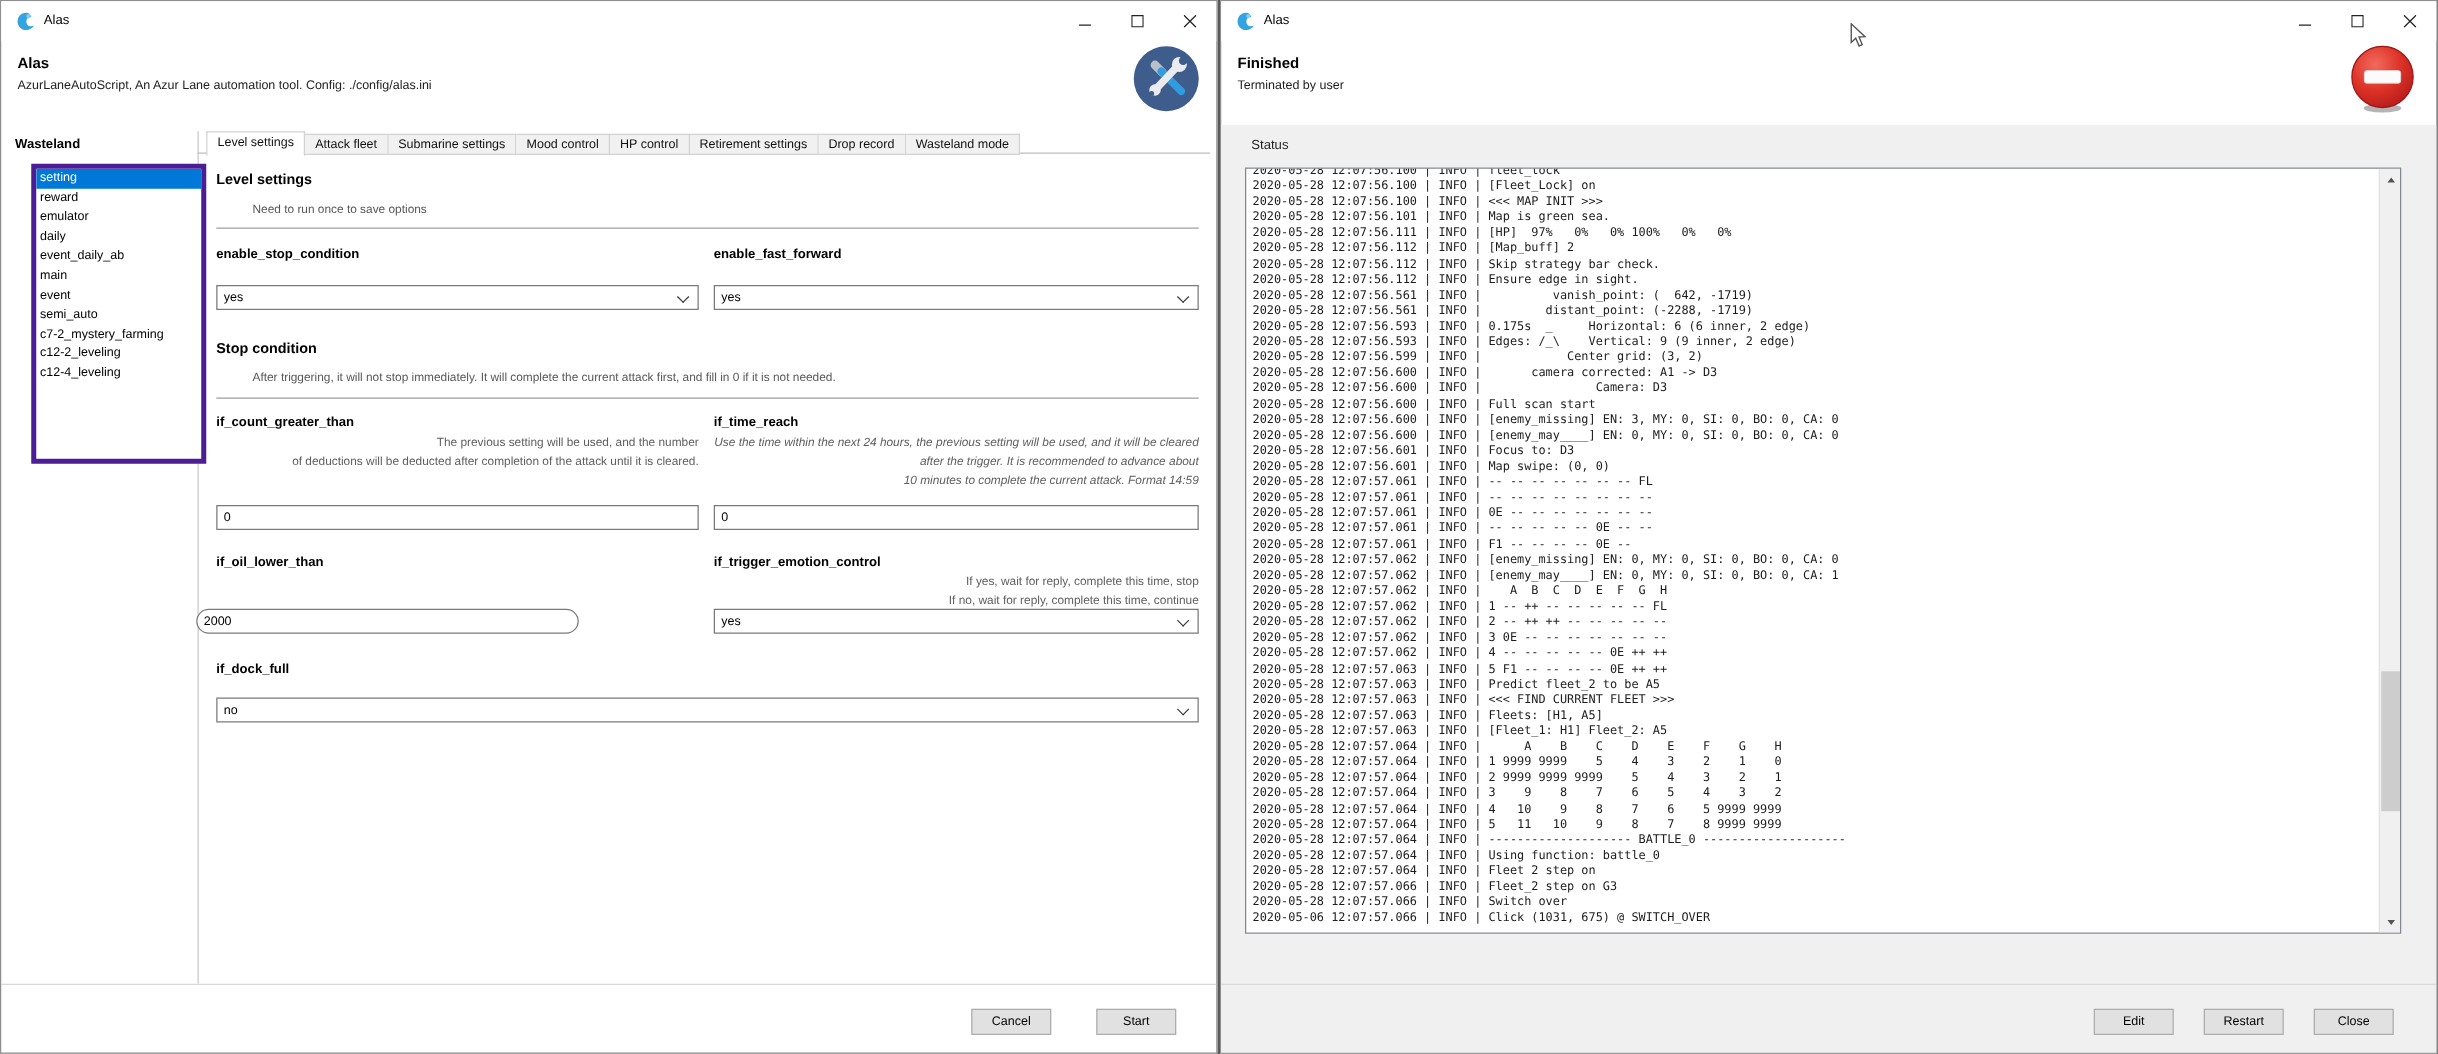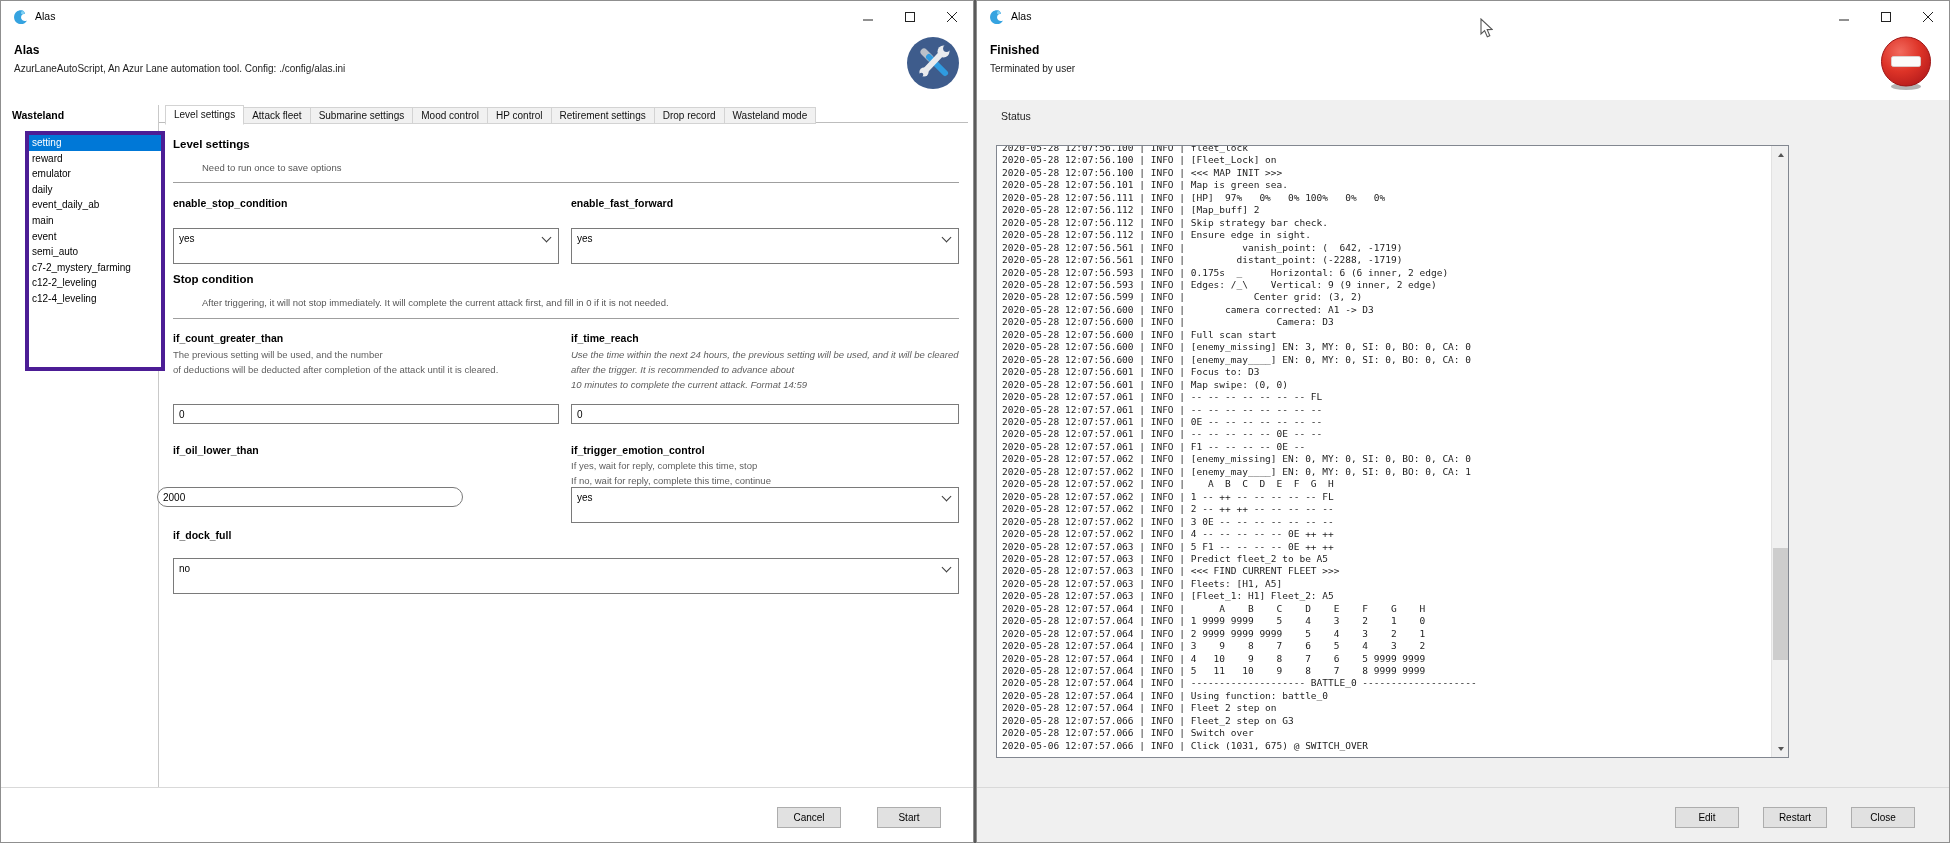--- a/index.html
+++ b/index.html
@@ -37,34 +37,34 @@
   .sidebar-title { position:absolute; left:11px; top:108px; font-size:10.5px; font-weight:bold; color:#000; }
   .listbox { position:absolute; left:24px; top:130px; width:140px; height:240px; background:#fff; border:4px solid #4c1d95; overflow:hidden; }
   .list-item { font-size:10px; color:#000; line-height:15.6px; padding-left:3px; white-space:nowrap; }
   .list-item.selected { background:#0078d7; color:#fff; }
 
   
   .sec-title { position:absolute; font-size:11.5px; font-weight:bold; color:#000; }
   .sec-desc  { position:absolute; font-size:9.5px; color:#575757;margin-left:29px; }
   .hr { position:absolute; height:1px; background:#9f9f9f; }
   .flabel { position:absolute; font-size:10.5px; font-weight:bold; color:#000; white-space:nowrap; }
-  .fhelp { position:absolute; font-size:9.5px; color:#5e5e5e; line-height:14.8px; white-space:pre-line; }
-  .combo { position:absolute; height:36px; background:#fff; border:1px solid #7a7a7a; font-size:10px; color:#000; }
+  .fhelp { position:absolute; font-size:9.5px; color:#5e5e5e; line-height:14.8px; white-space:pre-line;text-align:right; }
+  .combo { position:absolute; height:20px; background:#fff; border:1px solid #7a7a7a; font-size:10px; color:#000; }
   .combo-text { position:absolute; left:5px; top:4px; }
   .chev { position:absolute; right:8px; top:5px; width:7px; height:7px; border-right:1.4px solid #3c3c3c; border-bottom:1.4px solid #3c3c3c; transform:rotate(45deg); }
   .tinput { position:absolute; height:20px; background:#fff; border:1px solid #7a7a7a; font-size:10px; color:#000; padding:0 0 0 5px; font-family:"Liberation Sans", sans-serif; }
 
   
   .footline { position:absolute; left:0; top:786px; width:972px; height:1px; background:#d9d9d9; }
   .btn { position:absolute; top:806px; width:64px; height:21px; background:#e1e1e1; border:1px solid #adadad; font-size:10px; color:#000; font-family:"Liberation Sans", sans-serif; text-align:center; line-height:19px; }
 
   
   .status-panel { position:absolute; left:0; top:99px; right:0; bottom:0; background:#f0f0f0; }
   .status-label { position:absolute; left:24px; top:10px; font-size:10.5px; color:#1f1f1f; }
-  .logbox { position:absolute; left:19px; top:34px; width:793px; height:613px; background:#fff; border:1px solid #828790; overflow:hidden;margin-top:11px; }
+  .logbox { position:absolute; left:19px; top:34px; width:925px; height:613px; background:#fff; border:1px solid #828790; overflow:hidden; }
   .loglines { position:absolute; left:5px; top:-4px; right:18px; font-family:"DejaVu Sans Mono", monospace; font-size:9.5px; line-height:12.45px; color:#1c1c1c; }
   .logline { white-space:pre; }
   .scrollbar { position:absolute; right:0; top:0; bottom:0; width:17px; background:#f0f0f0; border-left:1px solid #e2e2e2; }
   .sb-up, .sb-down { position:absolute; left:0; width:17px; height:17px; display:flex; align-items:center; justify-content:center; }
   .sb-up { top:0; } .sb-down { bottom:0; }
   .tri-up { width:0; height:0; border-left:3.5px solid transparent; border-right:3.5px solid transparent; border-bottom:4.5px solid #555; }
   .tri-down { width:0; height:0; border-left:3.5px solid transparent; border-right:3.5px solid transparent; border-top:4.5px solid #555; }
   .sb-thumb { position:absolute; left:1px; width:15px; top:402px; height:112px; background:#cdcdcd; }
   .status-footline { position:absolute; left:0; top:687px; width:100%; height:1px; background:#d9d9d9; }
 

